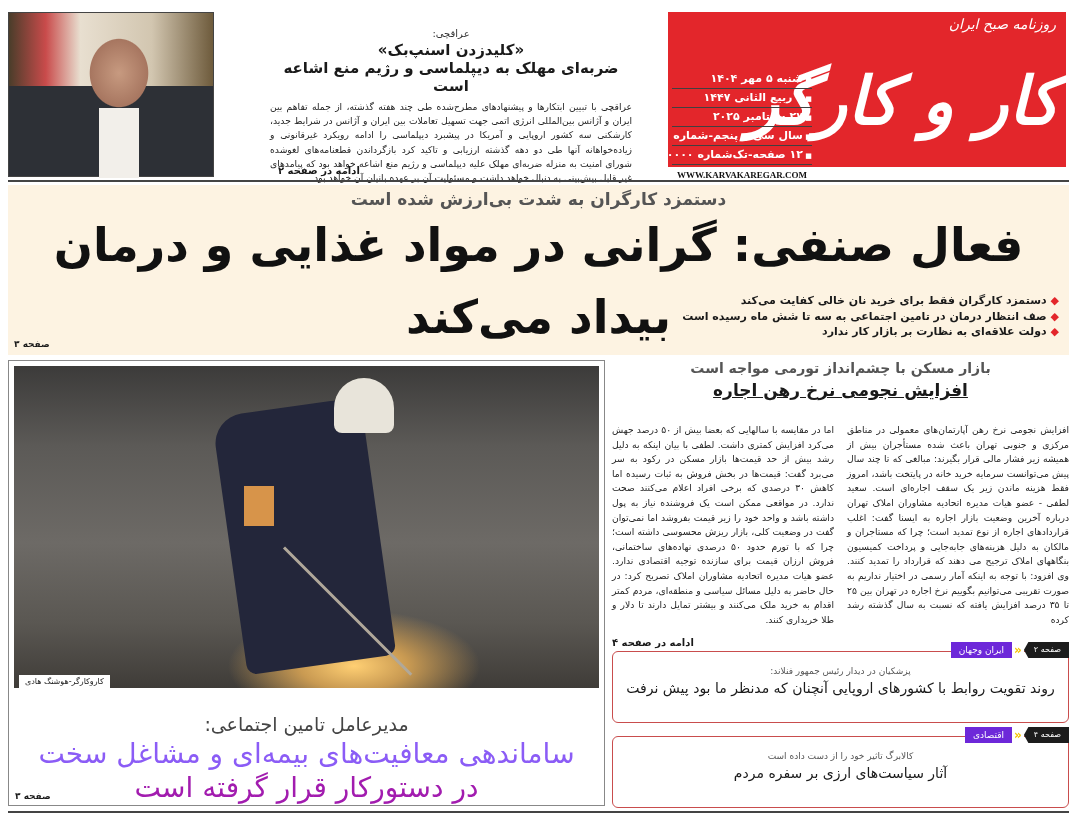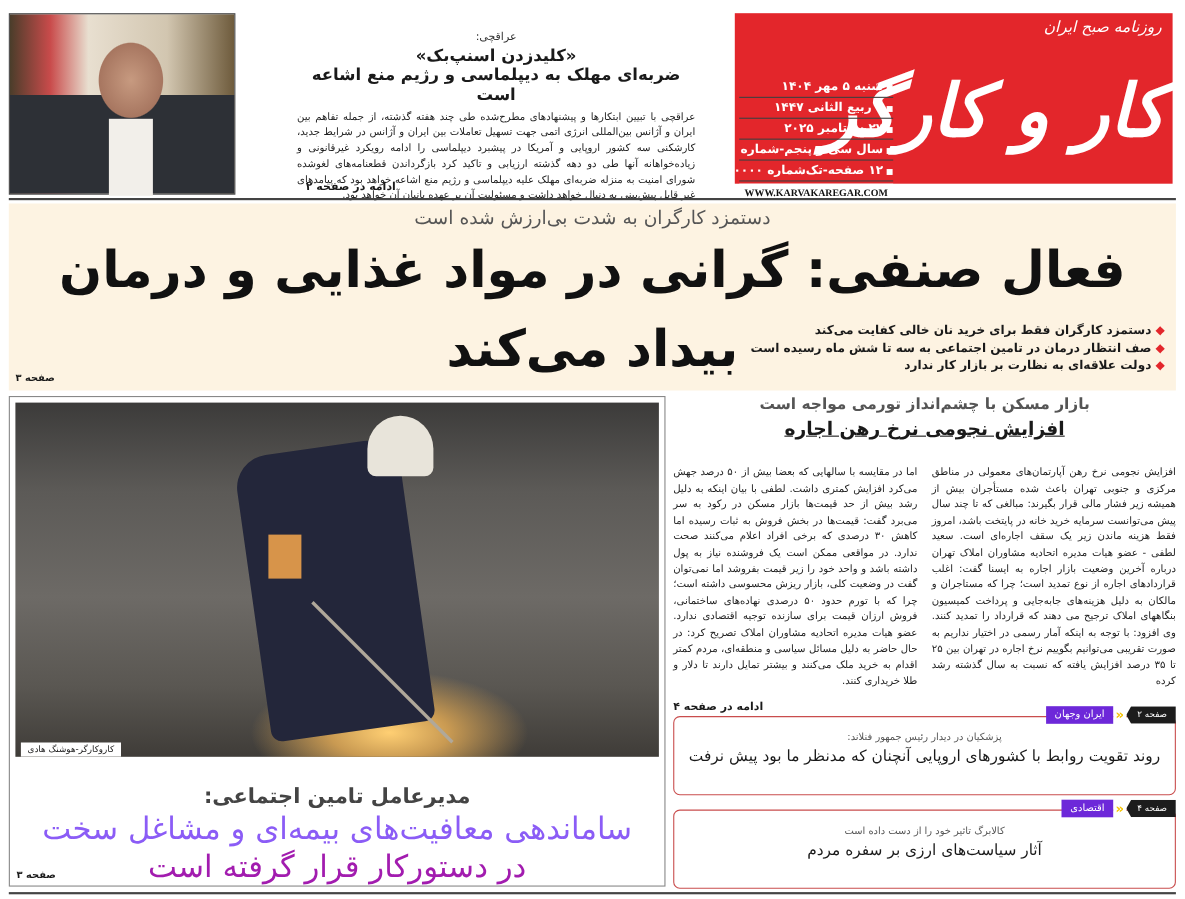--- a/index.html
+++ b/index.html
@@ -25,38 +25,38 @@
   #top-kicker { font-size: 10px; color: #333; }
   #top-title1 { font-size: 15px; font-weight: bold; margin-top: 2px; }
   #top-title2 { font-size: 15px; font-weight: bold; }
   #top-body { font-size: 9.2px; line-height: 14.2px; text-align: justify; margin-top: 5px; color: #222; }
   #top-more { position: absolute; left: 278px; top: 165px; font-size: 10px; font-weight: bold; }
 
   #rule1 { position: absolute; left: 8px; right: 8px; top: 180px; border-top: 2px solid #444; }
 
   
   #lead { position: absolute; left: 8px; top: 185px; width: 1061px; height: 170px; background: #fdf3e2; text-align: center; }
-  #lead-kicker { font-size: 17px; font-weight: normal; color: #555; margin-top: 4px; }
+  #lead-kicker { font-size: 17px; font-weight: bold; color: #555; margin-top: 4px; }
   #lead-title { font-size: 46px; font-weight: bold; color: #111; line-height: 72px; letter-spacing: -1px; }
   #lead-bullets { position: absolute; right: 10px; top: 108px; text-align: right; }
   .bullet { font-size: 11px; font-weight: bold; line-height: 15.5px; }
   .bullet::before { content: "◆ "; color: #e3262b; }
   #lead-page { position: absolute; left: 6px; bottom: 6px; font-size: 9px; font-weight: bold; }
 
   
   #photo-box { position: absolute; left: 8px; top: 360px; width: 597px; height: 446px; border: 1px solid #888; }
   #photo { position: absolute; left: 5px; top: 5px; width: 585px; height: 322px; overflow: hidden;
     background: radial-gradient(ellipse 180px 80px at 340px 300px, #ffcf73 0%, #c99a52 30%, transparent 70%),
                 linear-gradient(180deg, #3c3b3a 0%, #5c5a57 25%, #6d6a66 55%, #5a5752 80%, #3f3c38 100%); }
   #photo .helmet { position: absolute; left: 320px; top: 12px; width: 60px; height: 55px; background: #e8e4da; border-radius: 30px 30px 8px 8px; }
   #photo .body { position: absolute; left: 215px; top: 40px; width: 150px; height: 260px; background: #23263a; border-radius: 30px 30px 10px 10px; transform: rotate(-8deg); }
   #photo .glove1 { position: absolute; left: 230px; top: 120px; width: 30px; height: 40px; background: #d7944a; }
   #photo .torch { position: absolute; left: 270px; top: 180px; width: 180px; height: 3px; background: #b0a89a; transform: rotate(45deg); transform-origin: left; }
   #photo-credit { position: absolute; left: 5px; bottom: 0px; background: #fff; font-size: 8px; padding: 2px 6px; }
-  #ps-kicker { position: absolute; left: 0; right: 0; top: 352px; text-align: center; font-size: 19px; font-weight: bold; color: #444; }
+  #ps-kicker { position: absolute; left: 0; right: 0; top: 352px; text-align: center; font-size: 19px; font-weight: normal; color: #444; }
   #ps-title1 { position: absolute; left: 0; right: 0; top: 376px; text-align: center; font-size: 28px; color: #8b5cf6; }
   #ps-title2 { position: absolute; left: 0; right: 0; top: 410px; text-align: center; font-size: 28px; color: #a21caf; }
   #ps-page { position: absolute; left: 6px; bottom: 4px; font-size: 9px; font-weight: bold; }
 
   
   #housing { position: absolute; left: 612px; top: 360px; width: 457px; }
   #h-kicker { text-align: center; font-size: 14px; font-weight: bold; color: #555; }
   #h-title { text-align: center; font-size: 17px; font-weight: bold; margin-top: 4px; text-decoration: underline; }
   .h-col { position: absolute; top: 63px; width: 222px; font-size: 9.2px; line-height: 14.6px; text-align: justify; color: #222; }
   #h-col-right { right: 0; }

